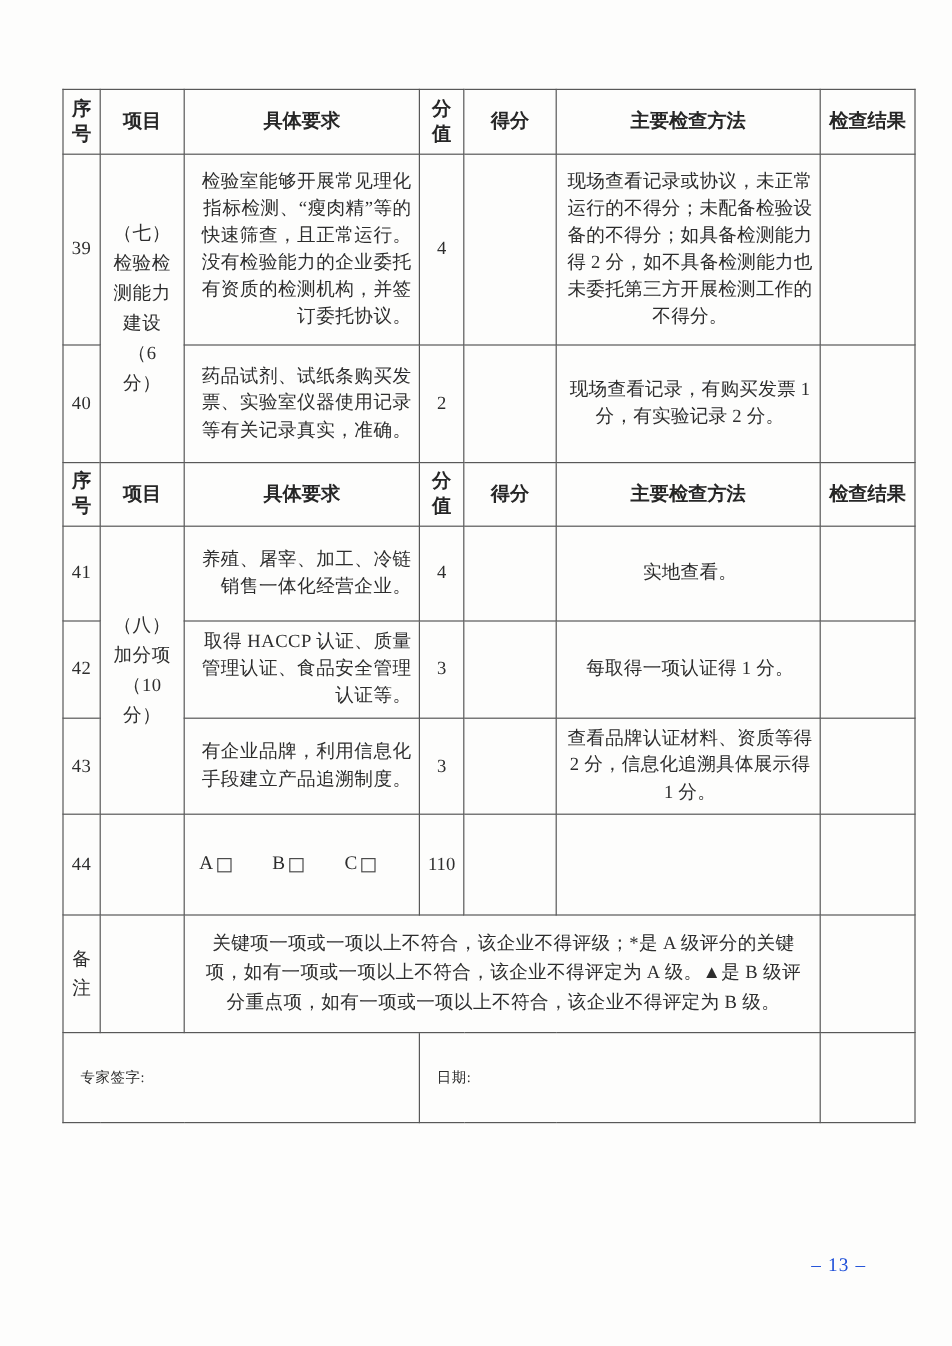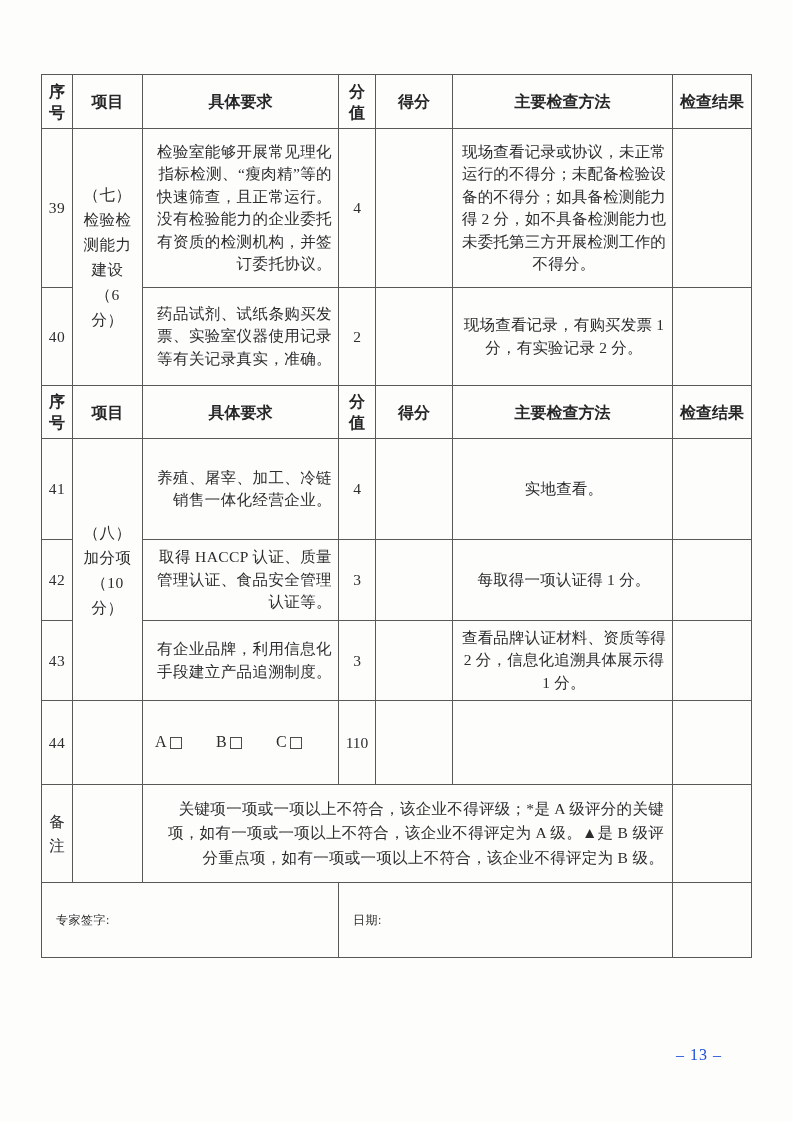--- a/index.html
+++ b/index.html
@@ -5,21 +5,21 @@
   html,body { margin:0; padding:0; }
   body {
     width:793px; height:1122px; position:relative;
     background:#fdfdfc; overflow:hidden;
     font-family:"Liberation Serif","DejaVu Serif",serif;
     color:#2d2d2d;
     -webkit-font-smoothing:antialiased;
   }
   .sheet { position:absolute; inset:0; }
   table.eval {
-    position:absolute; left:41px; top:74px; width:710px;
+    position:absolute; left:52px; top:74px; width:710px;
     border-collapse:collapse; table-layout:fixed;
   }
   .eval th, .eval td {
     border:1.4px solid #585858;
     vertical-align:middle;
     overflow:hidden;
   }
   .eval th {
     font-family:"Liberation Sans","DejaVu Sans",sans-serif;
     font-weight:bold; font-size:16px; color:#262626;
@@ -28,21 +28,21 @@
   th.narrow { padding:2px 6px; word-break:break-all; }
   td { font-size:15.5px; }
   .c-seq  { text-align:center; letter-spacing:.5px; }
   .c-item { text-align:center; padding:20px 9px; line-height:25px; letter-spacing:.5px; }
   .c-req  { text-align:right; padding:4px 6px 4px 9px; line-height:22.5px; letter-spacing:.4px; }
   .c-score{ text-align:center; }
   .c-earned { }
   .c-method { text-align:center; padding:4px 5px 4px 8px; line-height:22.5px; letter-spacing:.2px; }
   .c-result { }
   .c-remark-label { text-align:center; line-height:24px; padding:0; word-break:break-all; }
-  .c-remark-text  { text-align:right; padding:4px 8px 4px 10px; line-height:24.5px; letter-spacing:.3px; }
+  .c-remark-text  { text-align:center; padding:4px 8px 4px 10px; line-height:24.5px; letter-spacing:.3px; }
   .c-sign { text-align:left; vertical-align:middle; padding-left:14px; font-size:12px; letter-spacing:.5px; }
   .options-cell { padding-left:12px; }
   .opt-wrap { display:flex; align-items:center; gap:34px; }
   .opt { display:inline-flex; align-items:center; font-size:16px; }
   .cbox {
     display:inline-block; width:10px; height:10px;
     border:1.2px solid #4c4c4c; margin-left:3px; background:transparent;
   }
   .page-num {
     position:absolute; left:676px; top:1046px;
@@ -99,21 +99,21 @@
       <tr style="height:53px">
         <th class="narrow">序号</th>
         <th>项目</th>
         <th>具体要求</th>
         <th class="narrow">分值</th>
         <th>得分</th>
         <th>主要检查方法</th>
         <th>检查结果</th>
       </tr>
 
-      <tr style="height:101px">
+      <tr style="height:79px">
         <td class="c-seq">41</td>
         <td class="c-item" rowspan="3">（八）加分项（10分）</td>
         <td class="c-req">养殖、屠宰、加工、冷链销售一体化经营企业。</td>
         <td class="c-score">4</td>
         <td class="c-earned"></td>
         <td class="c-method">实地查看。</td>
         <td class="c-result"></td>
       </tr>
 
       <tr style="height:81px">

